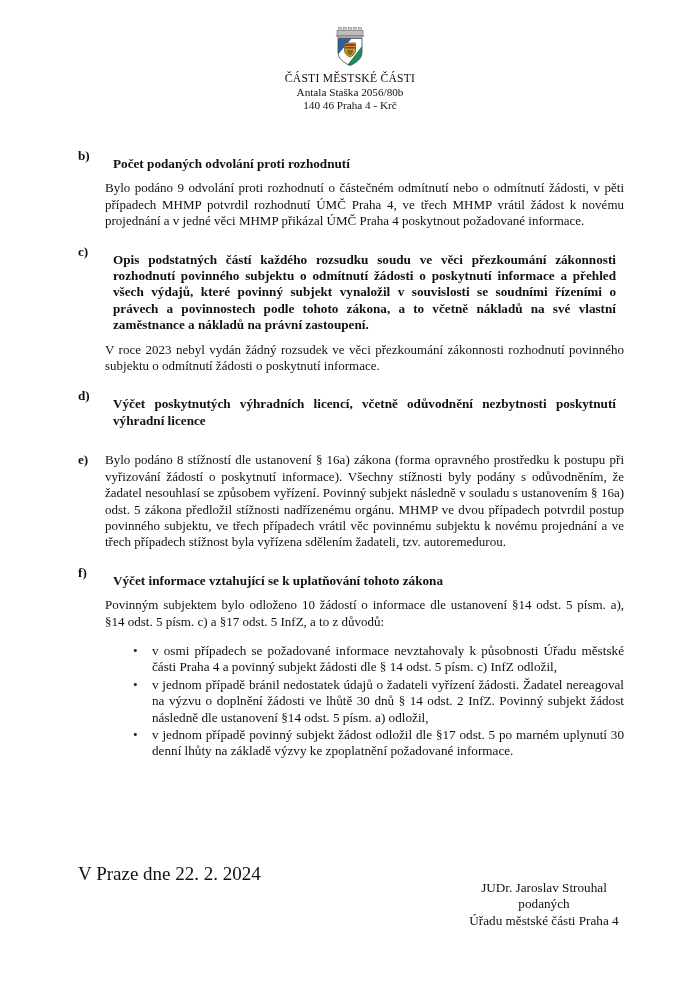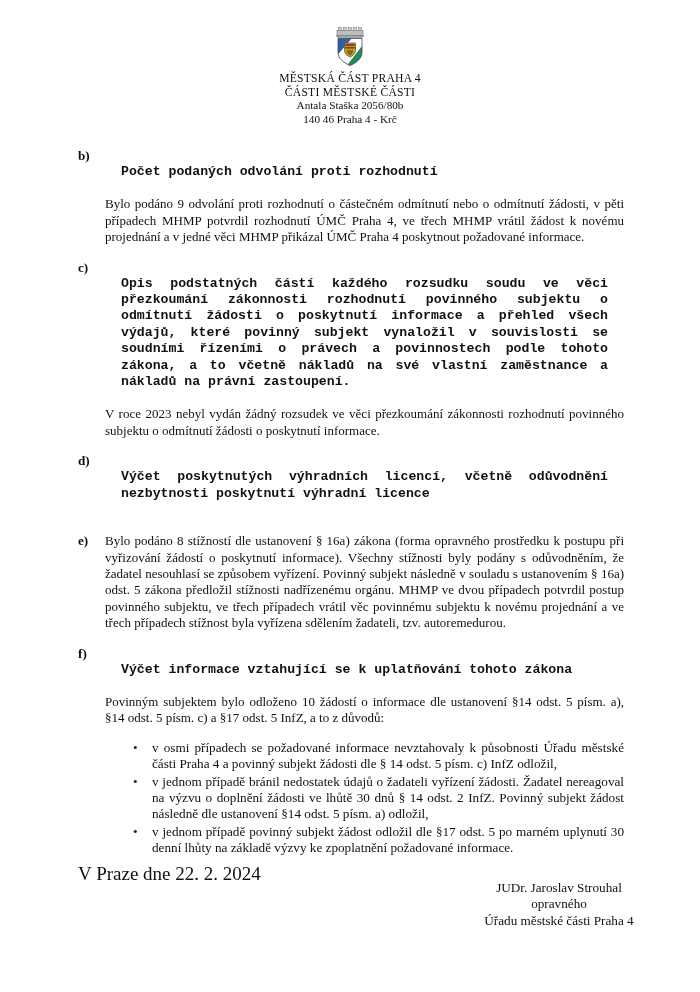--- a/index.html
+++ b/index.html
@@ -68,22 +68,21 @@
   }
   .sec-body {
     flex: 1 1 auto;
   }
   .sec-heading {
     font-weight: bold;
     font-size: 13.2px;
     line-height: 16.4px;
     text-align: justify;
     text-align-last: left;
-    margin: 16px;
-    font-family: Liberation Mono, monospace;
+    margin: 8px;
   }
   .sec-heading.justify-all {
     text-align: justify;
   }
   .sec-para {
     font-size: 13px;
     line-height: 16.4px;
     text-align: justify;
     margin: 0;
   }
@@ -125,21 +124,21 @@
   
   .date-line {
     position: absolute;
     left: 78px;
     top: 866px;
     font-size: 19px;
     line-height: 16.4px;
   }
   .signature {
     position: absolute;
-    left: 444px;
+    left: 429px;
     top: 880px;
     width: 230px;
     text-align: center;
     font-size: 13.2px;
     line-height: 16.4px;
   }
   .signature div { white-space: nowrap; }
 
   
   .crest svg { display: block; }
@@ -183,21 +182,20 @@
               <rect x="12.3" y="20" width="9.4" height="2.1" fill="#a8312a"></rect>
               <rect x="12.3" y="23" width="9.4" height="1.6" fill="#6b4f14"></rect>
               <path d="M14 26 h6 v2 c0 1.6 -1.8 2.8 -3 3.4 c-1.2 -0.6 -3 -1.8 -3 -3.4 z" fill="#8a6a18"></path>
             </g>
           </g>
           <path d="M5 14.5 h24 v14 c0 6.5 -7 11 -12 13 c-5 -2 -12 -6.5 -12 -13 z" fill="none" stroke="#4a4a4a" stroke-width="0.8"></path>
         </g>
       </svg>
     </div>
 
-    <div class="org-line-1">MĚSTSKÁ ČÁST PRAHA 4</div>
     <div class="org-line-2">ČÁSTI MĚSTSKÉ ČÁSTI</div>
     <div class="addr-line-1">Antala Staška 2056/80b</div>
     <div class="addr-line-2">140 46  Praha 4 - Krč</div>
   </div>
 
   <div class="body-area">
 
     <div class="section s-b">
       <div class="sec-letter">b)</div>
       <div class="sec-body">
@@ -250,17 +248,17 @@
         </ul>
       </div>
     </div>
 
   </div>
 
   <div class="date-line">V Praze dne 22. 2. 2024</div>
 
   <div class="signature">
     <div>JUDr. Jaroslav Strouhal</div>
-    <div>opravného</div>
+    <div>podaných</div>
     <div>Úřadu městské části Praha 4</div>
   </div>
 
 </div>
 
 </body></html>

